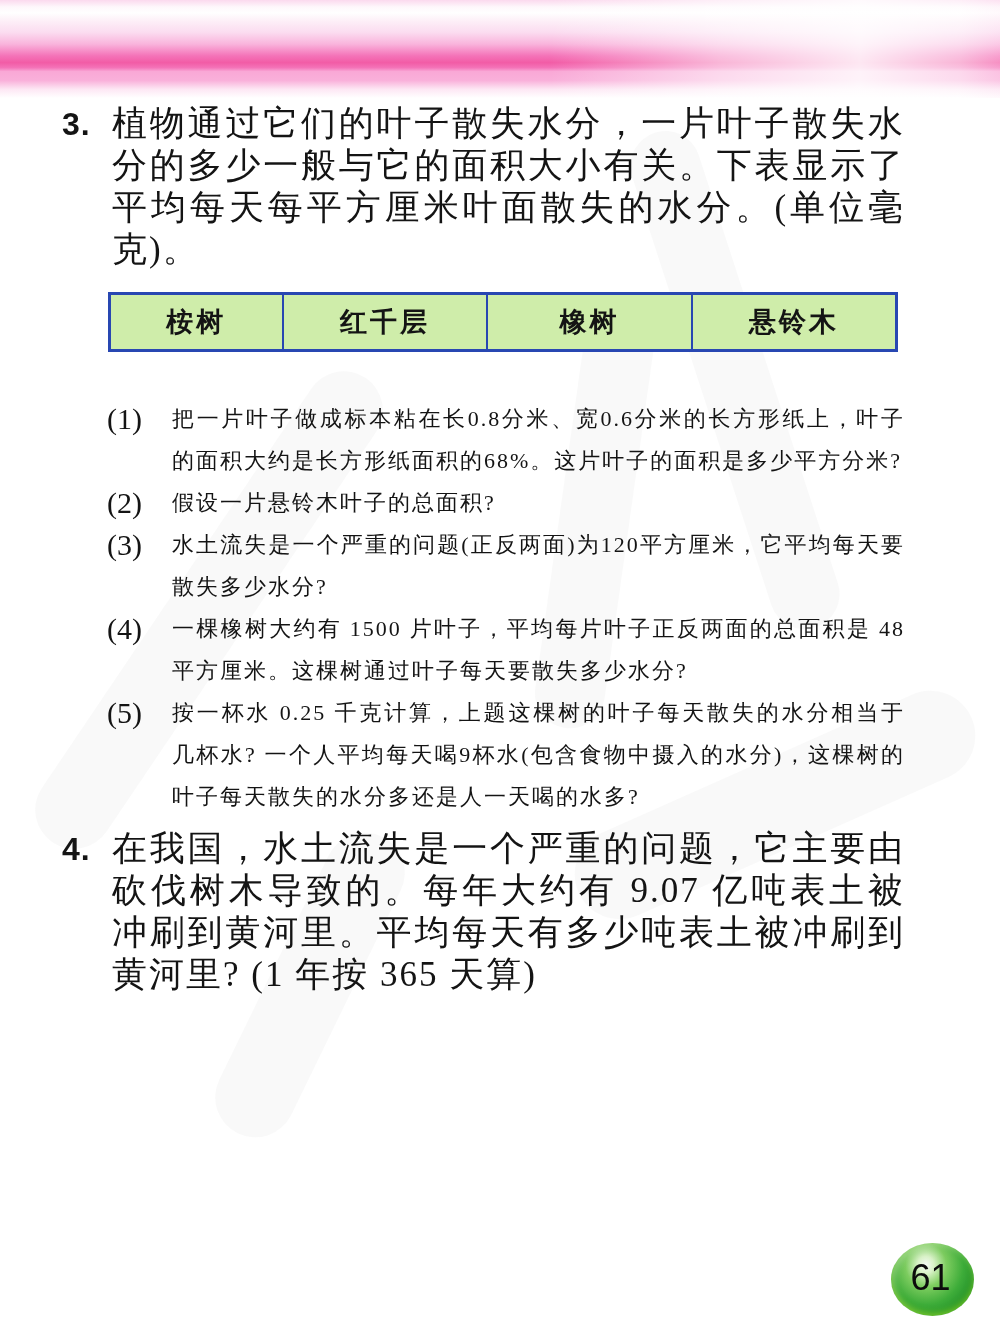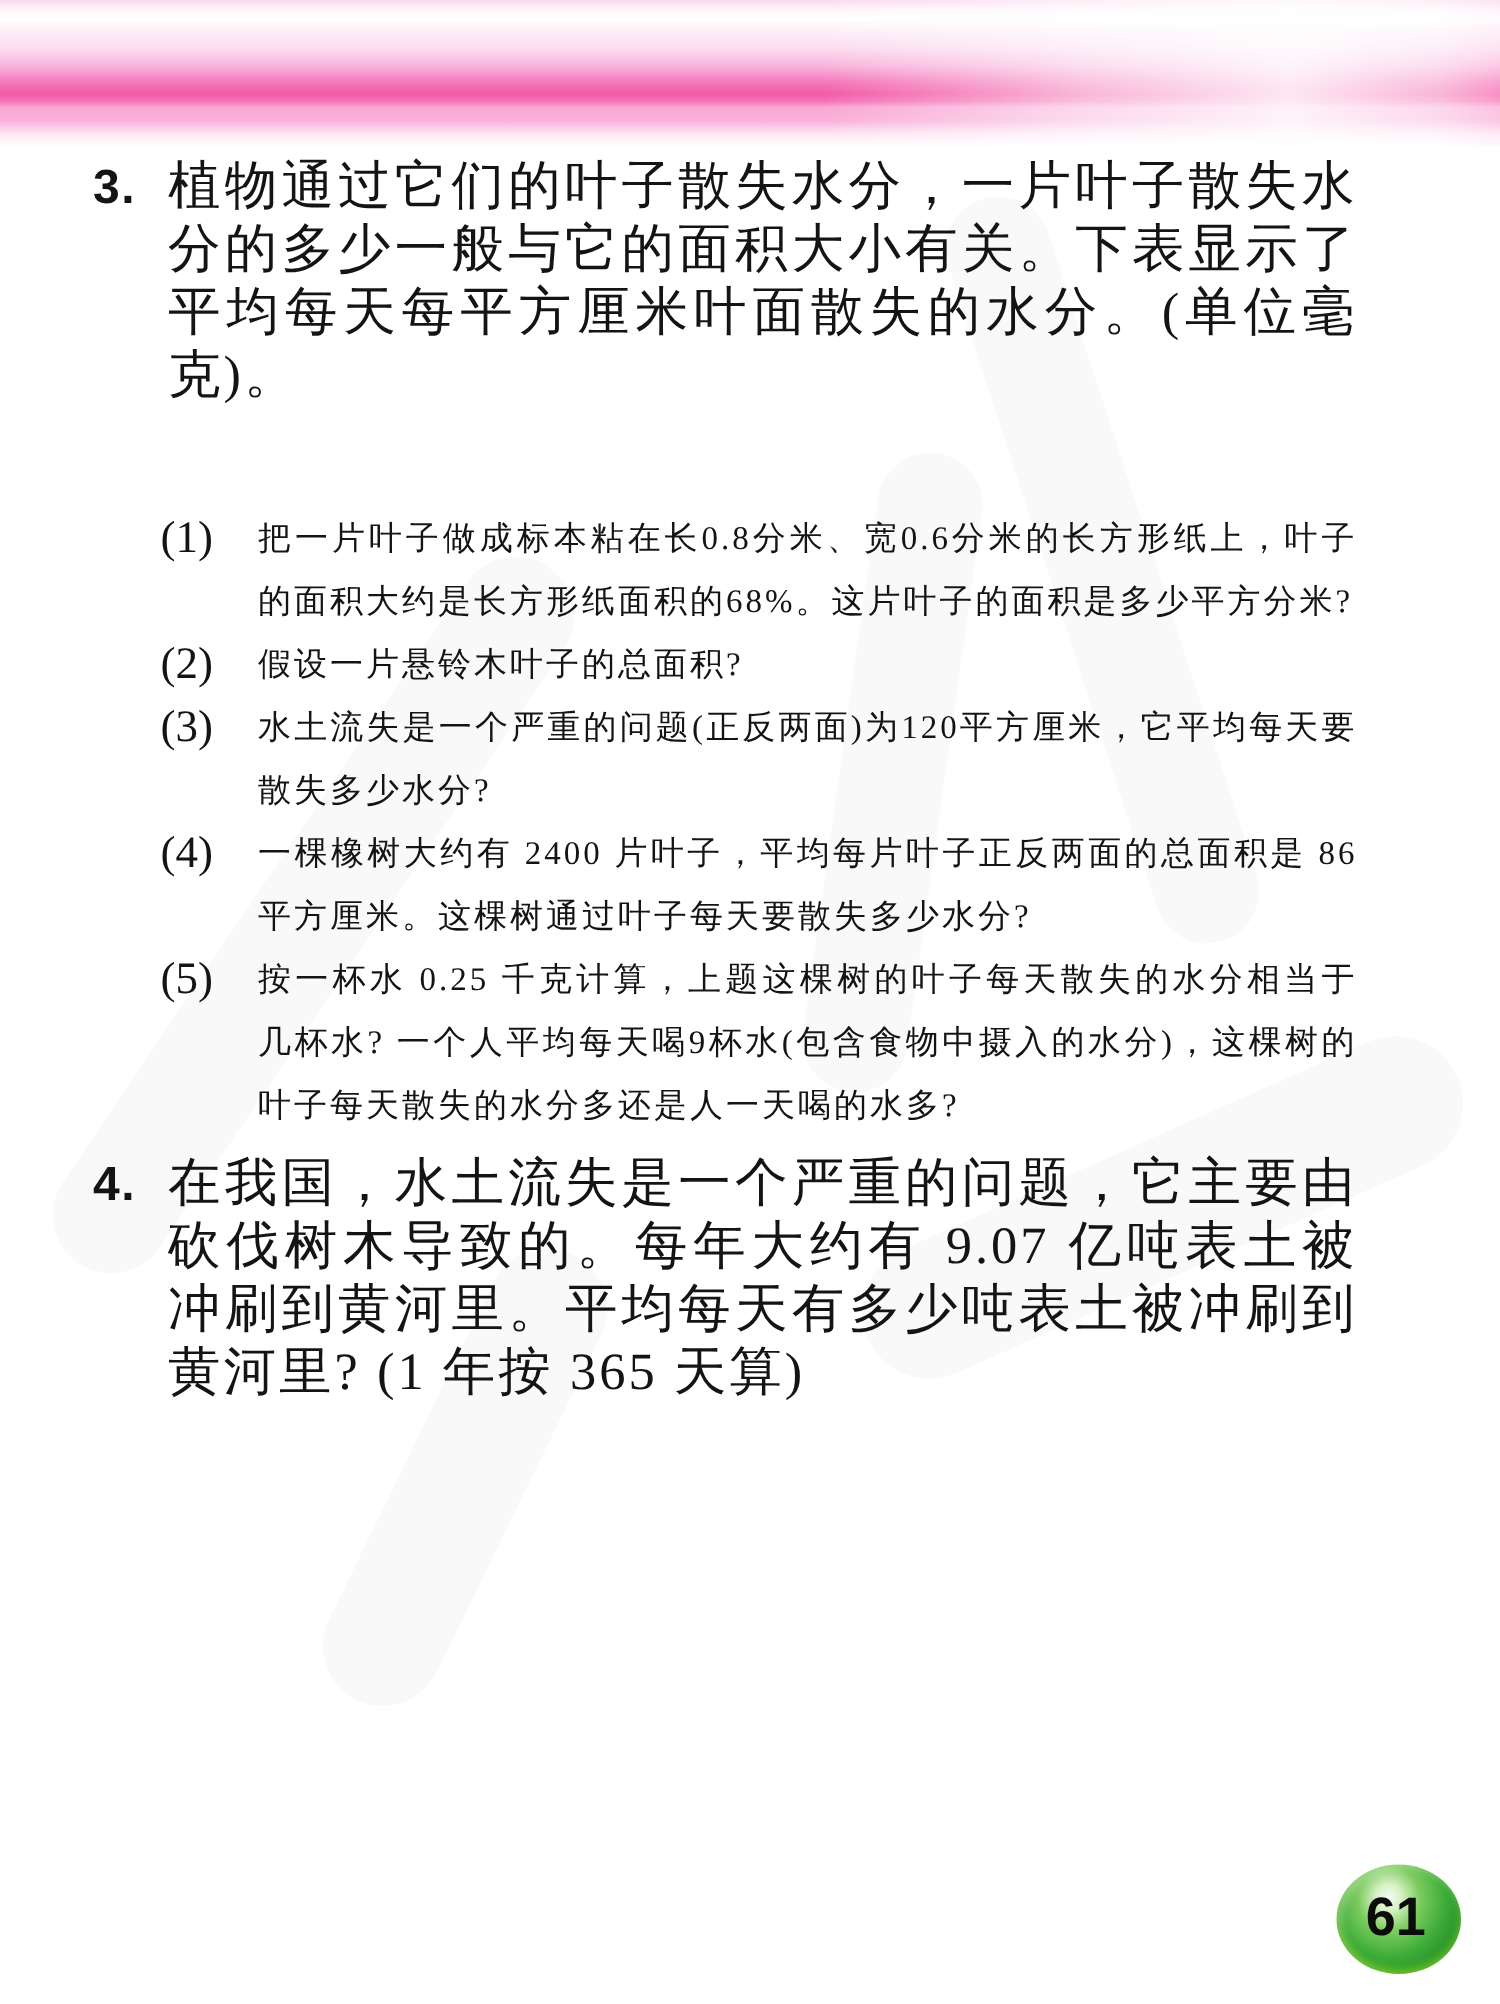--- a/index.html
+++ b/index.html
@@ -77,21 +77,21 @@
       radial-gradient(ellipse at 42% 30%,
         rgba(255,255,255,.95) 0%, rgba(234,250,215,.9) 12%,
         rgba(150,219,110,.75) 30%, rgba(63,174,58,.9) 55%,
         #1f8c28 80%, #15741f 100%),
       radial-gradient(ellipse at 50% 50%, #3fae3a 0%, #1f8c28 100%);
     box-shadow: inset 0 -3px 6px rgba(120,200,30,.8), inset 3px 2px 6px rgba(255,255,255,.35);
     display:flex; align-items:center; justify-content:center;
   }
   .page-ball span {
     font-family:"Liberation Sans","DejaVu Sans",sans-serif;
-    font-size:36px; font-weight:700; color:#0c0c0c;
+    font-size:36px; font-weight:400; color:#0c0c0c;
     margin-top:-4px; margin-left:-4px;
   }
 </style>
 </head>
 <body>
 
 <div class="page">
 
   <div class="banner"></div>
 
@@ -109,39 +109,45 @@
     </section>
 
     <table class="tree-table">
       <colgroup>
         <col style="width:22%">
           <col style="width:26%">
           <col style="width:26%">
           <col style="width:26%">
       </colgroup>
       <tbody>
+        <tr>
+          <th>桉树</th>
+          <th>红千层</th>
+          <th>橡树</th>
+          <th>悬铃木</th>
+        </tr>
       </tbody>
     </table>
 
     <ol class="subqs">
       <li class="subq">
         <span class="qnum">(1)</span>
         <p class="qtext">把一片叶子做成标本粘在长0.8分米、宽0.6分米的长方形纸上，叶子的面积大约是长方形纸面积的68%。这片叶子的面积是多少平方分米?</p>
       </li>
       <li class="subq">
         <span class="qnum">(2)</span>
         <p class="qtext">假设一片悬铃木叶子的总面积?</p>
       </li>
       <li class="subq">
         <span class="qnum">(3)</span>
         <p class="qtext">水土流失是一个严重的问题(正反两面)为120平方厘米，它平均每天要散失多少水分?</p>
       </li>
       <li class="subq">
         <span class="qnum">(4)</span>
-        <p class="qtext">一棵橡树大约有 2400 片叶子，平均每片叶子正反两面的总面积是 86 平方厘米。这棵树通过叶子每天要散失多少水分?</p>
+        <p class="qtext">一棵橡树大约有 1500 片叶子，平均每片叶子正反两面的总面积是 48 平方厘米。这棵树通过叶子每天要散失多少水分?</p>
       </li>
       <li class="subq">
         <span class="qnum">(5)</span>
         <p class="qtext">按一杯水 0.25 千克计算，上题这棵树的叶子每天散失的水分相当于几杯水? 一个人平均每天喝9杯水(包含食物中摄入的水分)，这棵树的叶子每天散失的水分多还是人一天喝的水多?</p>
       </li>
     </ol>
 
     <section class="problem problem-4">
       <span class="pnum">4.</span>
       <p class="ptext">在我国，水土流失是一个严重的问题，它主要由砍伐树木导致的。每年大约有 9.07 亿吨表土被冲刷到黄河里。平均每天有多少吨表土被冲刷到黄河里? (1 年按 365 天算)</p>

